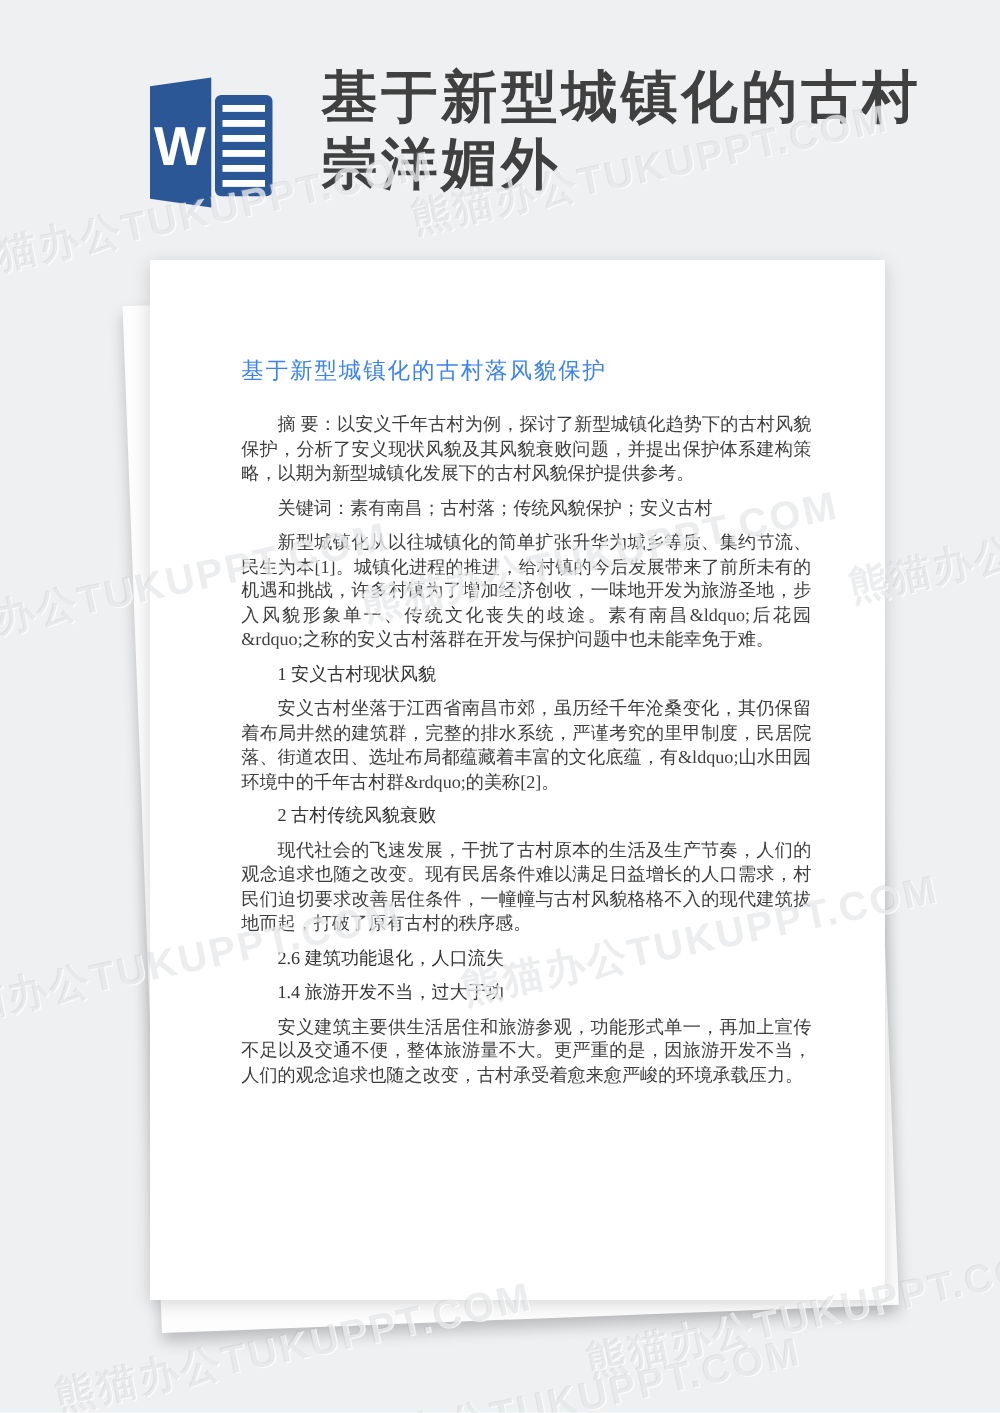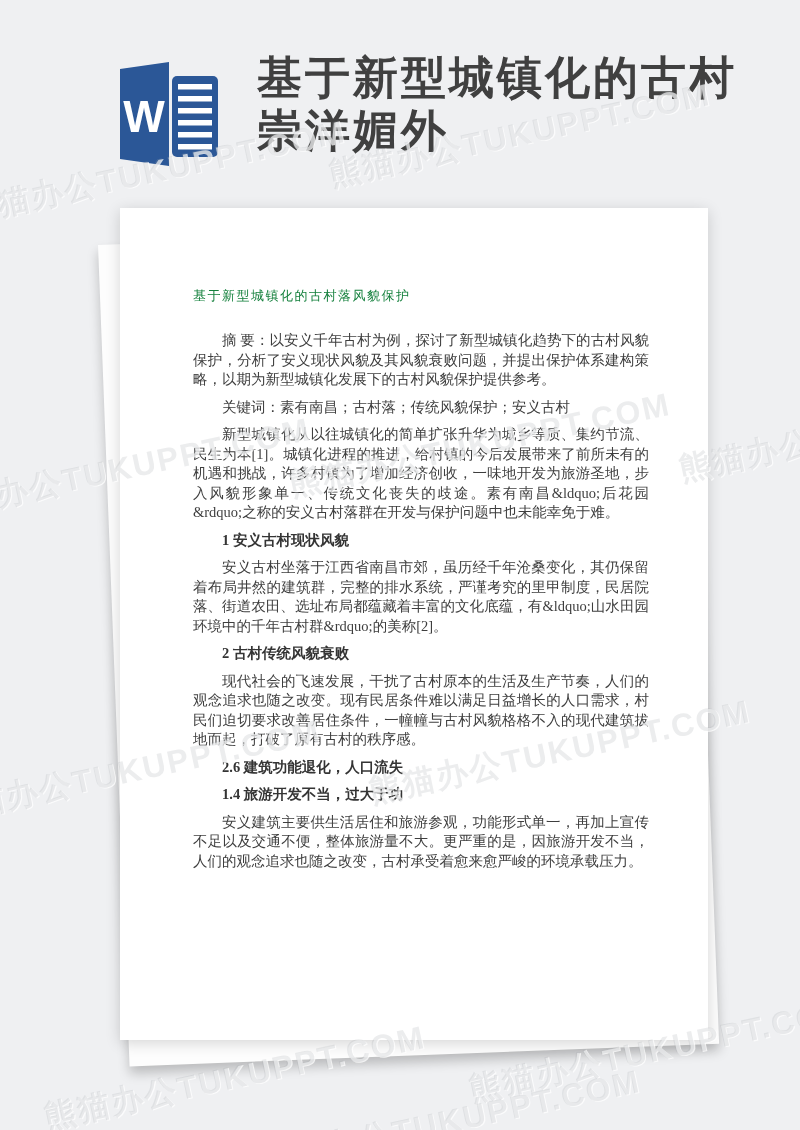--- a/index.html
+++ b/index.html
@@ -27,28 +27,28 @@
   }
 
   
   .doc-page {
     position:absolute; left:120px; top:208px; width:588px; height:832px;
     box-sizing:border-box; padding:75px 59px 0 73px;
     background:#ffffff; box-shadow:0 3px 14px rgba(0,0,0,0.16);
     z-index:2;
   }
   .doc-title {
-    font-size:13px; font-weight:normal; letter-spacing:1.5px;
-    color:#15803d; margin:0 0 22px 0; line-height:26px;
+    font-size:18px; font-weight:normal; letter-spacing:1.5px;
+    color:#3b82f6; margin:0 0 22px 0; line-height:26px;
   }
   .body-p, .body-h {
     font-size:14.5px; line-height:19.5px; color:#3e3e3e;
     margin:8px 0; text-indent:2em; text-align:justify;
   }
-  .body-h { font-weight:bold; color:#343434; }
+  .body-h { font-weight:normal; color:#343434; }
 
   
   .wm {
     position:absolute; z-index:3; pointer-events:none; white-space:nowrap;
     font-family:"Liberation Sans","DejaVu Sans",sans-serif;
     font-weight:bold; font-size:32px; letter-spacing:2px;
     color:rgba(160,164,172,0.20);
     text-shadow:1px 1px 0 rgba(255,255,255,0.75);
     transform:translate(-50%,-50%) rotate(-12deg);
   }

